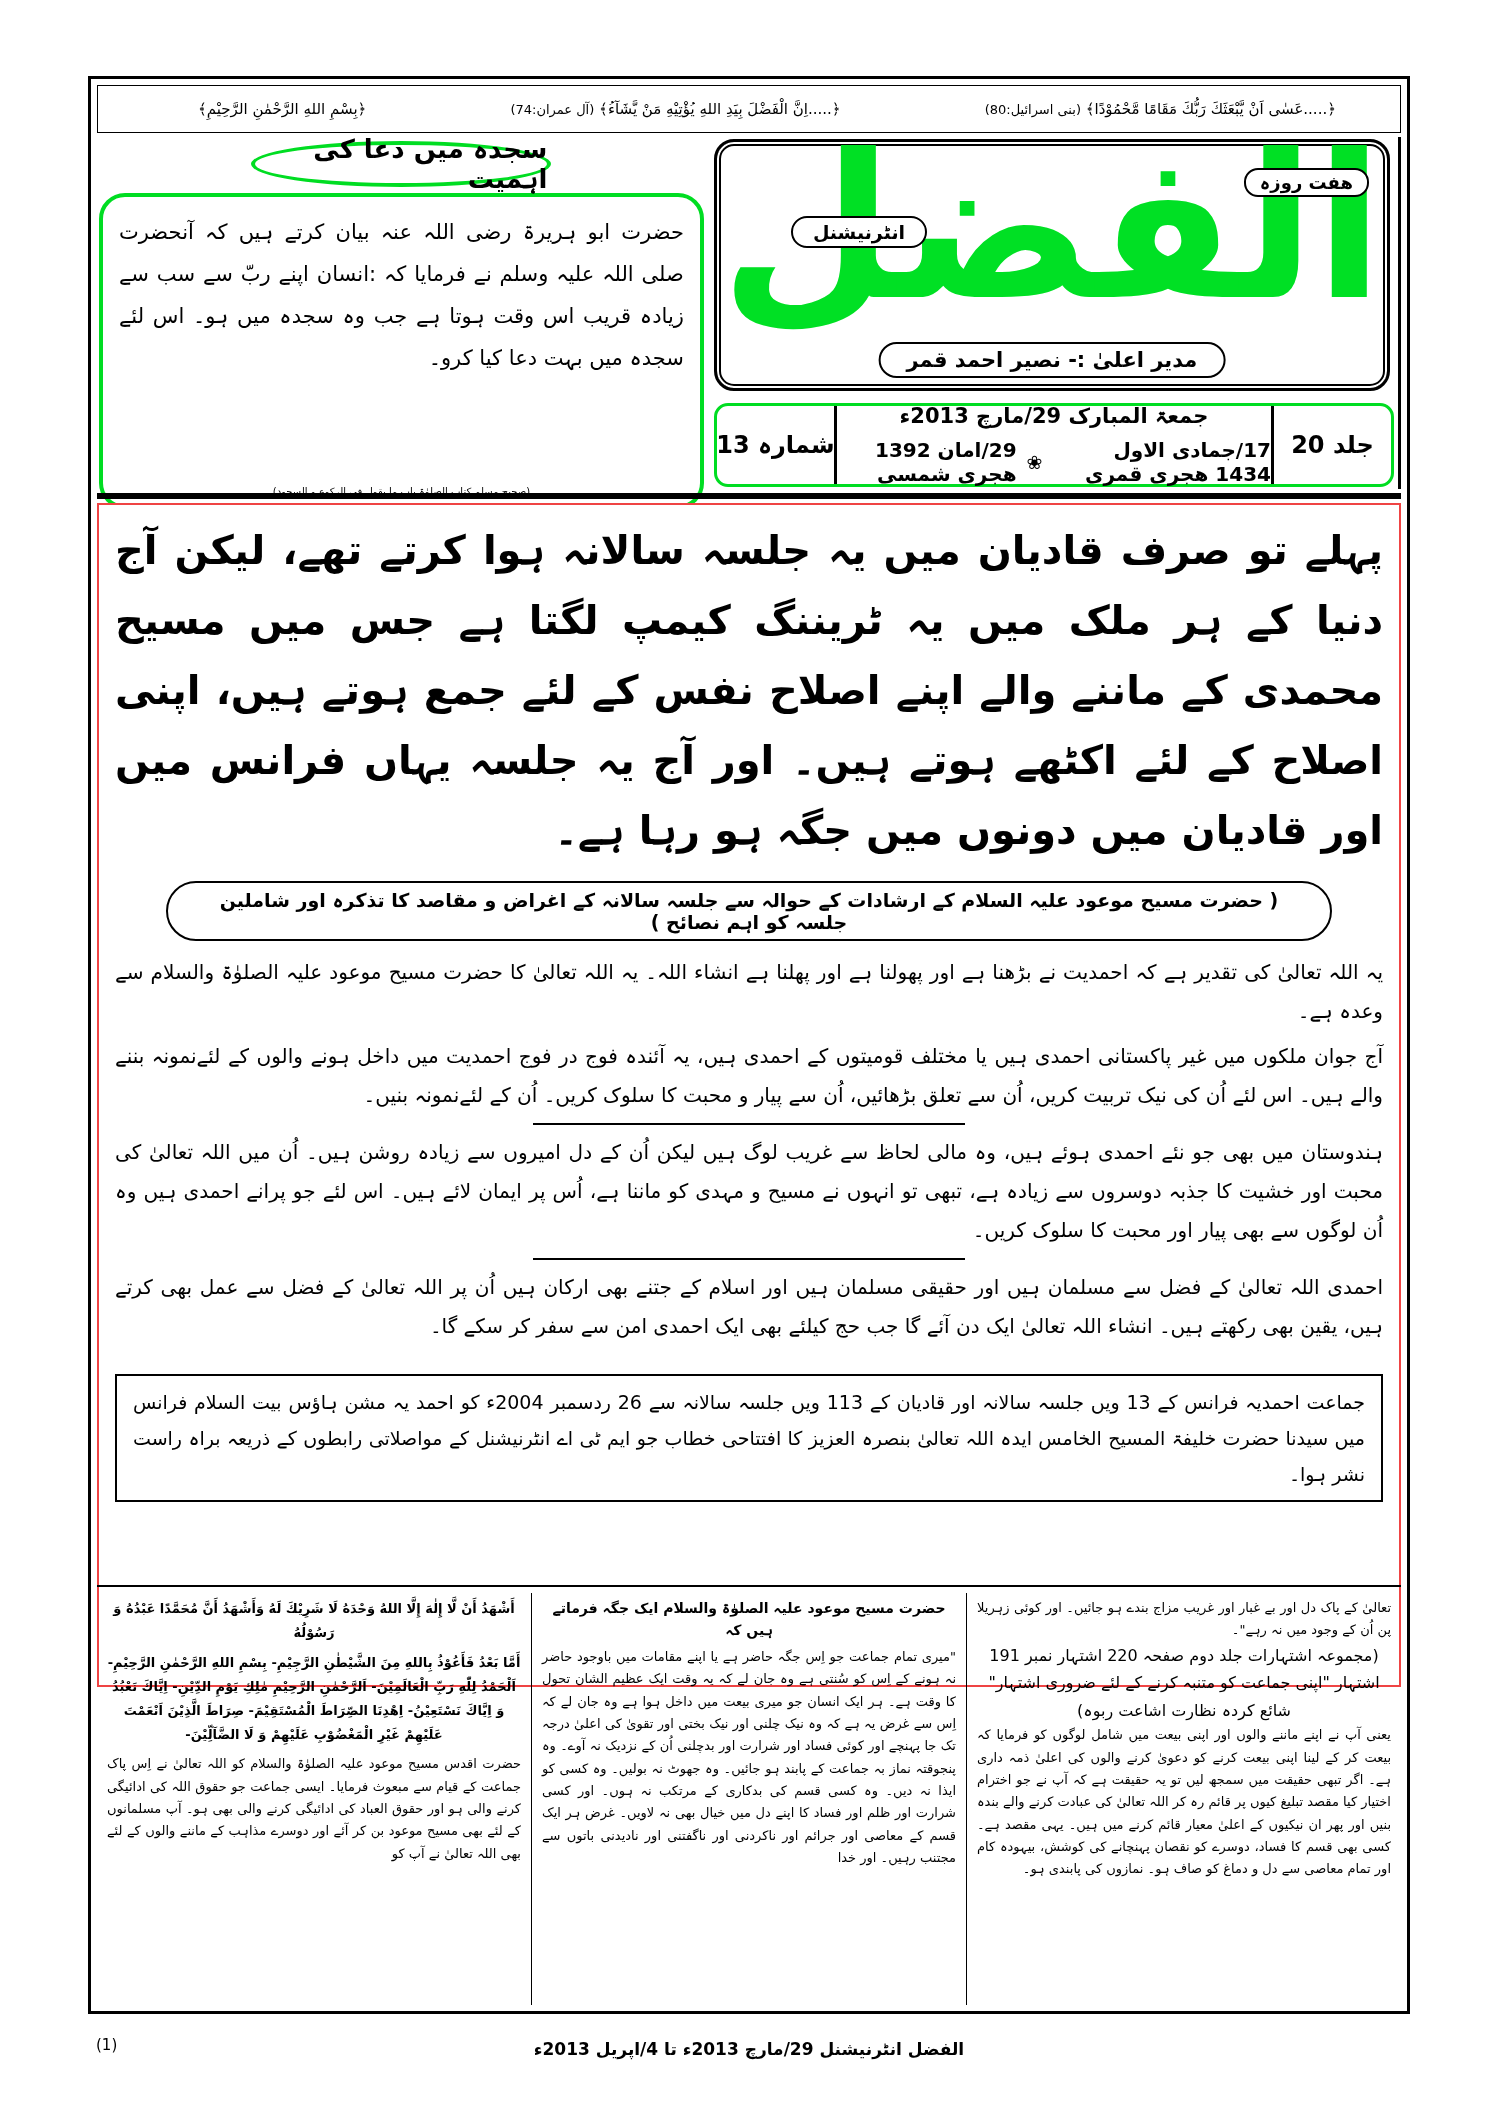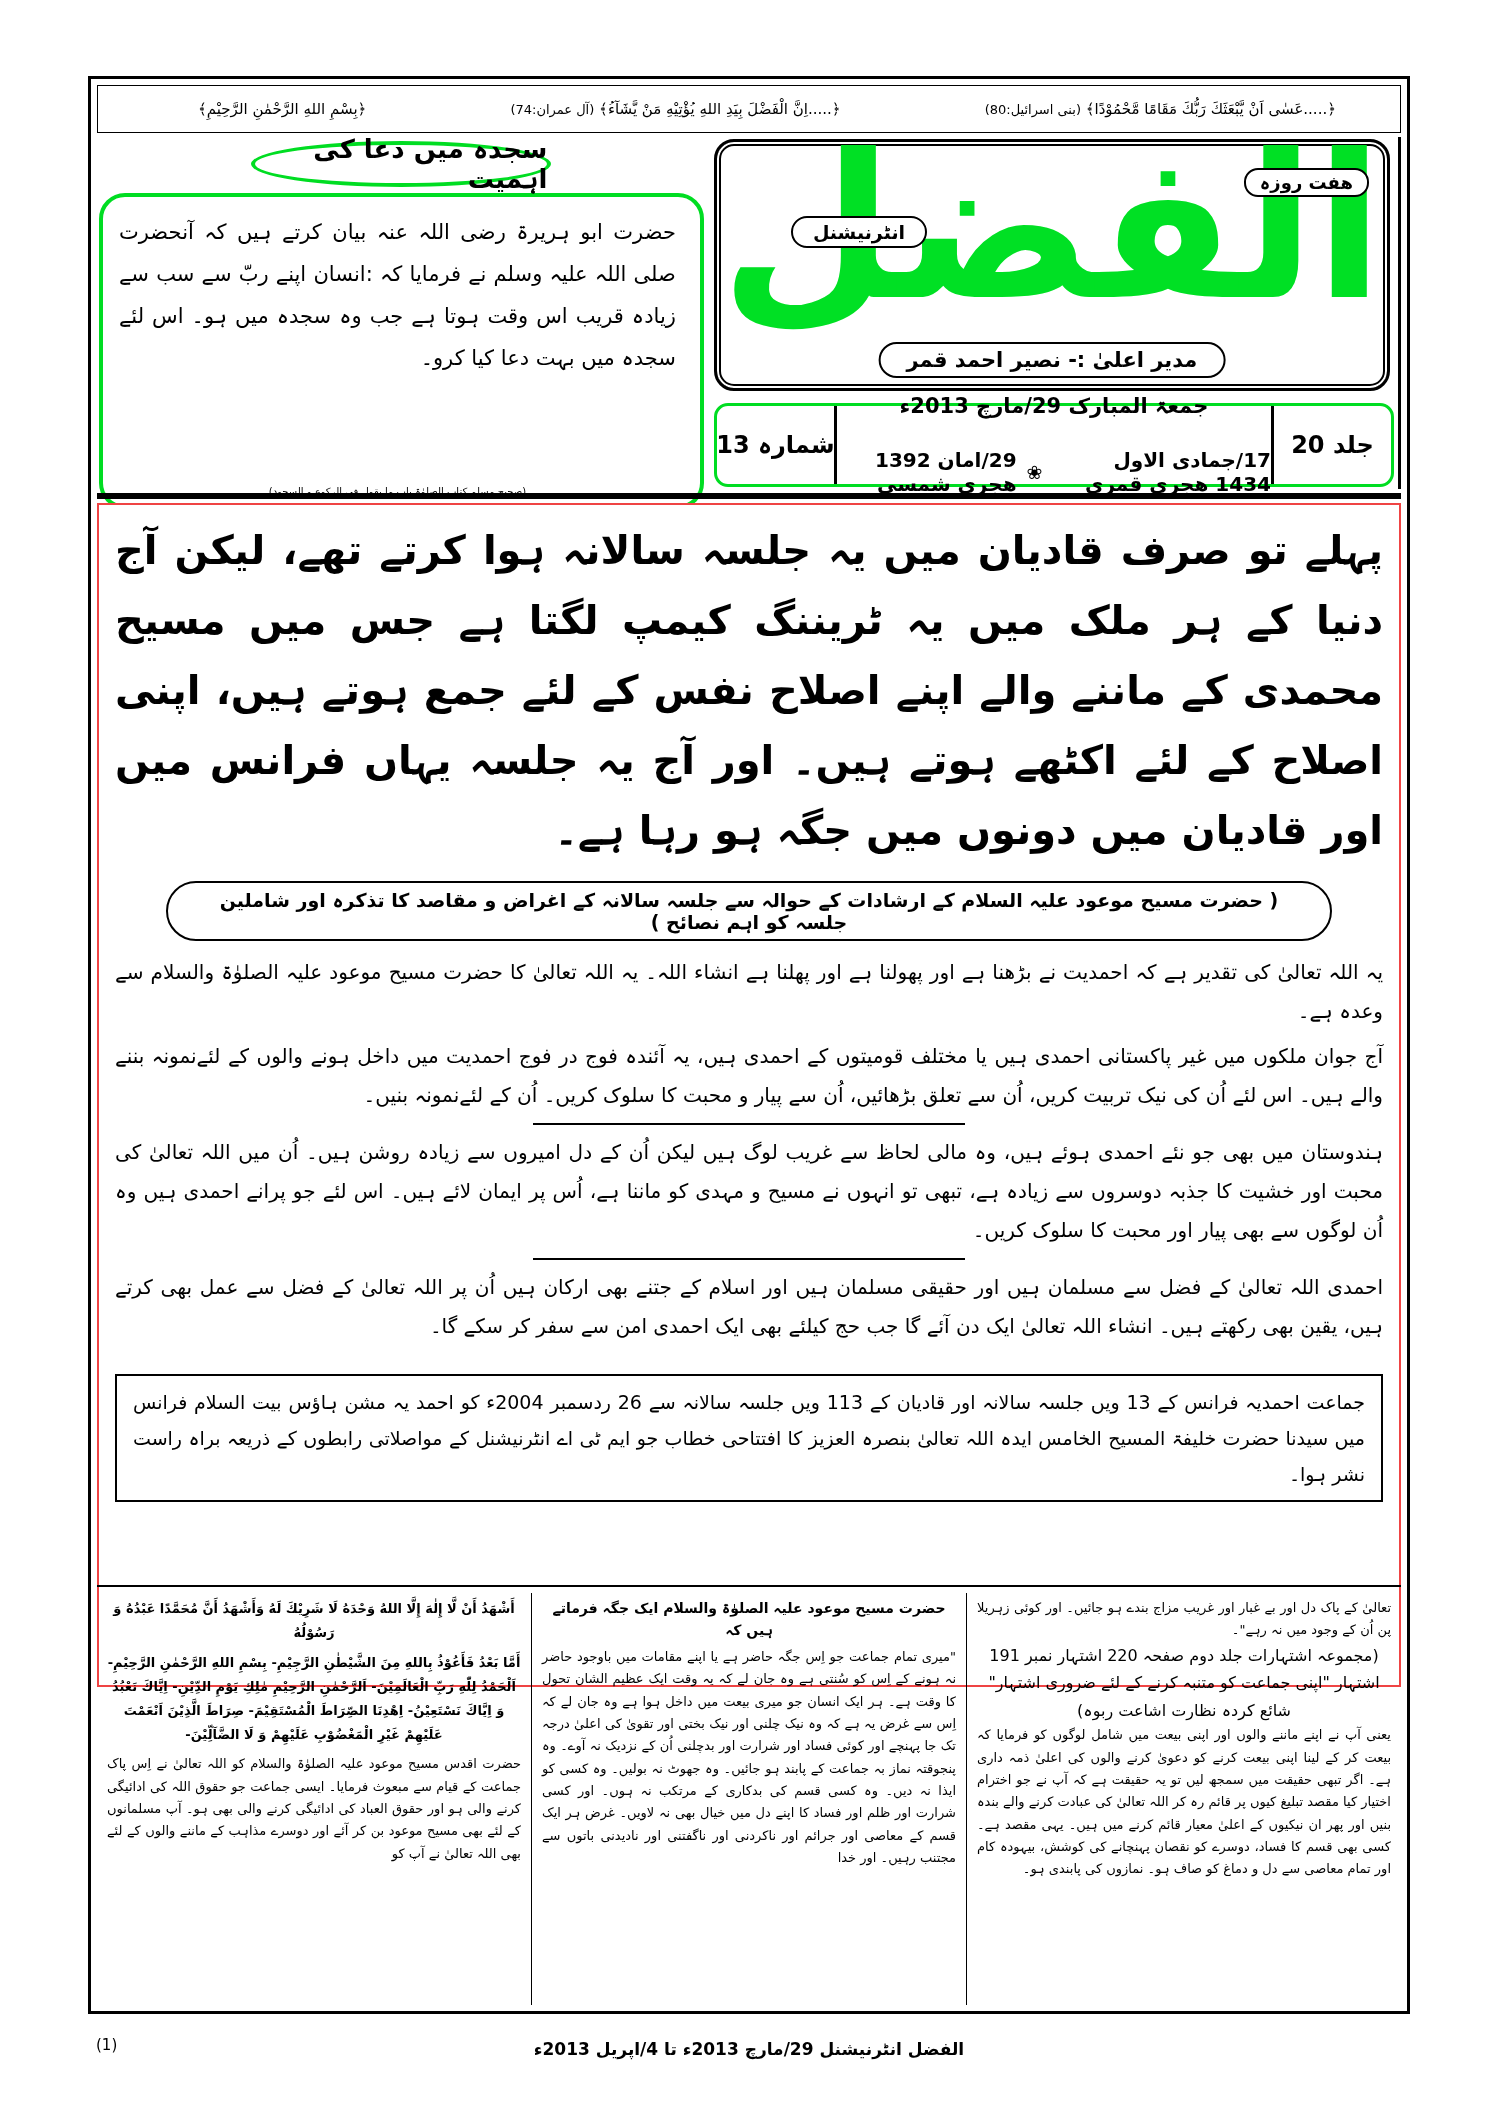--- a/index.html
+++ b/index.html
@@ -83,21 +83,21 @@
   .hadith-title-oval span {
     font-size: 26px;
     font-weight: bold;
     direction: rtl;
     color: #000;
   }
   .hadith-box {
     border: 4px solid #00dd22;
     border-radius: 26px;
     height: 316px;
-    padding: 14px 24px 8px 16px;
+    padding: 14px 16px 8px 16px;
     background: #fff;
     display: flex;
     flex-direction: column;
     justify-content: space-between;
   }
   .hadith-text {
     direction: rtl;
     text-align: justify;
     font-size: 21px;
     line-height: 2.0;
@@ -203,21 +203,21 @@
     display: flex; align-items: center; justify-content: center;
     border-right: 3px solid #000;
     font-size: 24px; font-weight: bold;
     direction: rtl;
   }
   .date-center {
     flex: 1;
     display: flex; flex-direction: column;
     align-items: center; justify-content: center;
     direction: rtl;
-    gap: 12px;
+    gap: 2px;
   }
   .date-line1 { font-size: 21px; font-weight: bold; }
   .date-rule { width: 120px; height: 5px; background:#000; margin: 3px 0; }
   .date-line2 { font-size: 20px; font-weight: bold; display:flex; align-items:center; gap:10px;}
   .flower { font-size: 19px; }
 
   
   .headline-sep {
     position: absolute;
     left: 6px; top: 414px;

